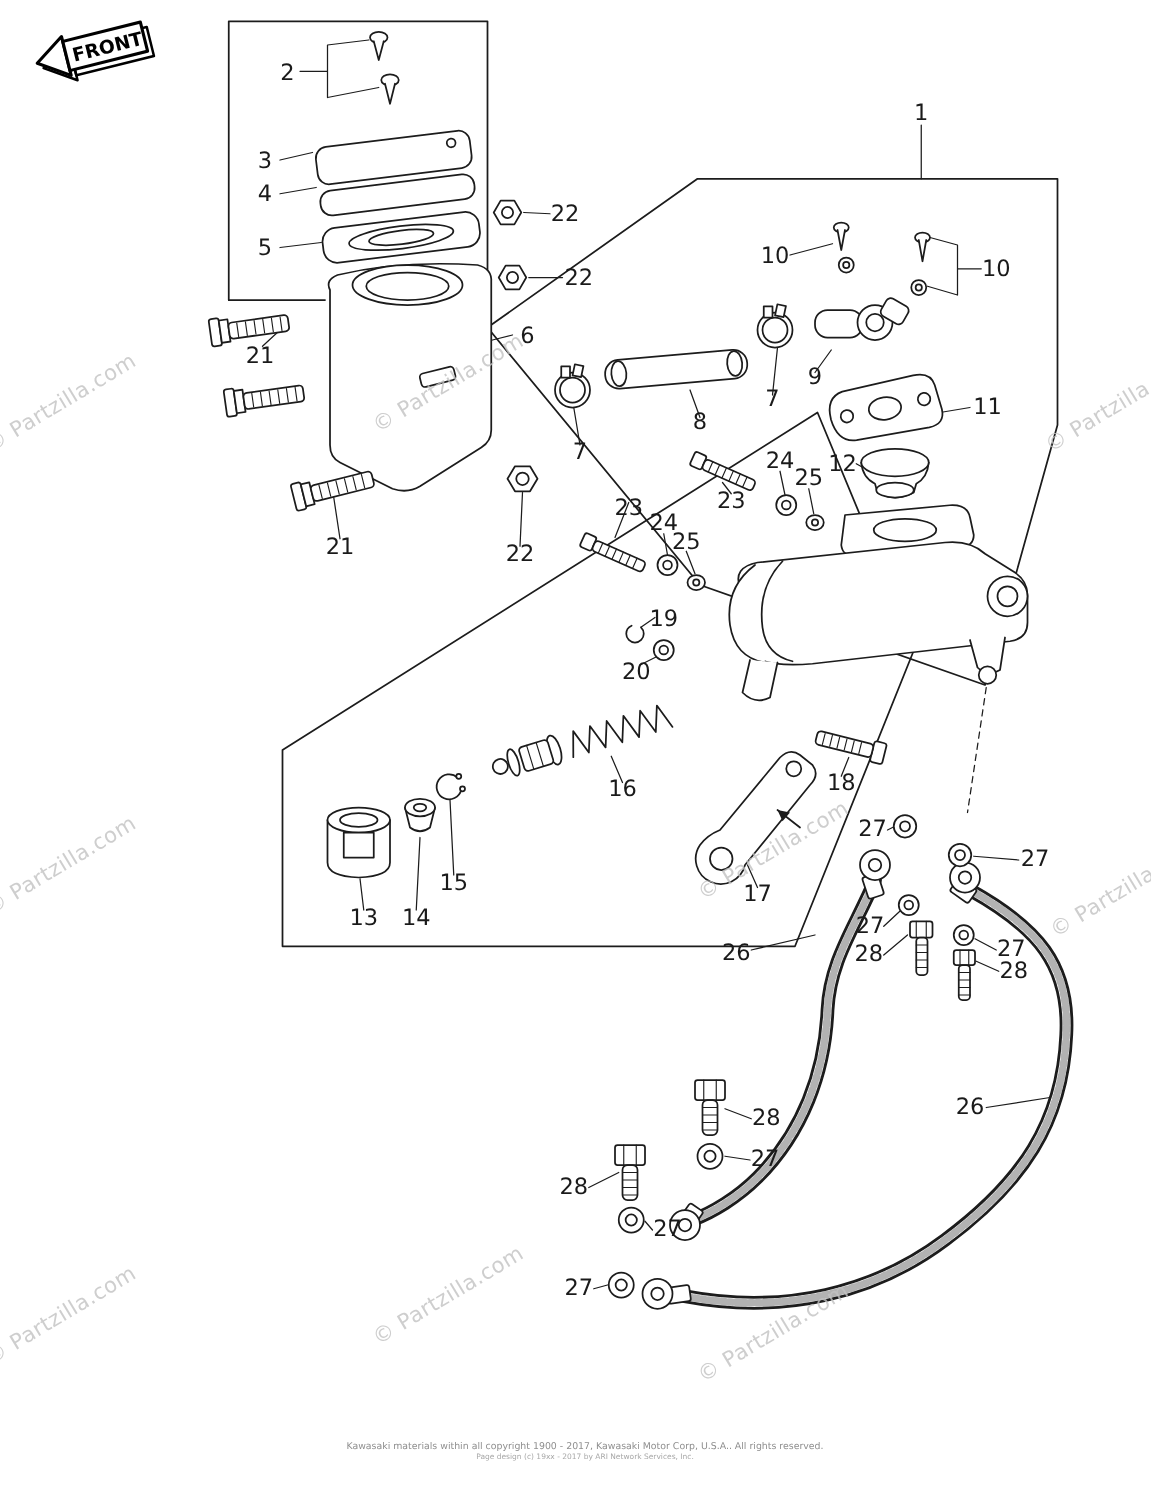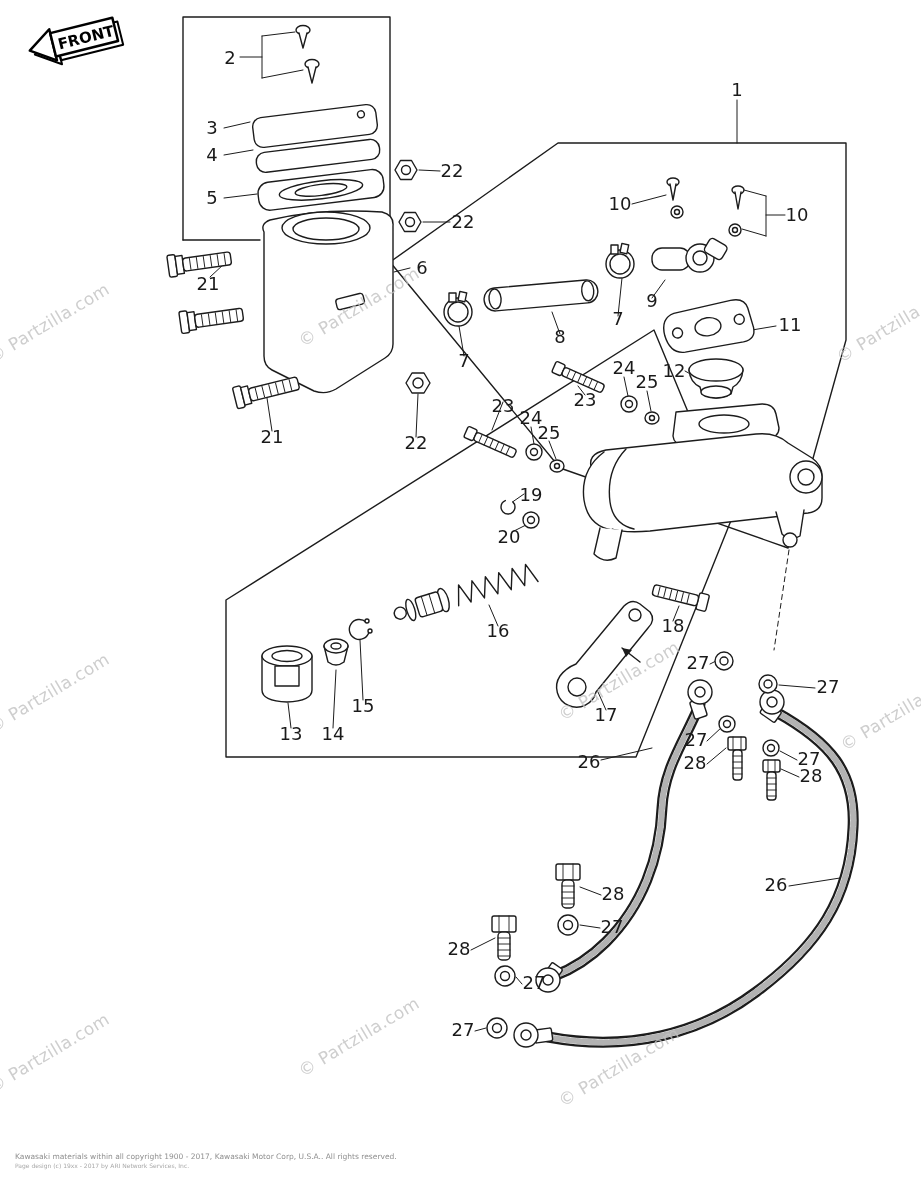--- a/index.html
+++ b/index.html
@@ -9,21 +9,21 @@
     font-family:"DejaVu Sans","Liberation Sans",sans-serif;
   }
   .canvas svg{position:absolute;left:0;top:0;}
   .wm{
     position:absolute;white-space:nowrap;
     color:#c2c2c2;font-size:17px;letter-spacing:.4px;opacity:.8;
     transform:rotate(-31deg);transform-origin:0 50%;
     pointer-events:none;
   }
   .footer{
-    position:absolute;left:15px;right:0;top:1152px;
+    position:absolute;left:15px;right:0;top:1152px;text-align:center;
     color:#8f8f8f;line-height:1.35;
   }
   .footer .l1{font-size:7.5px;}
   .footer .l2{font-size:6px;color:#a8a8a8;}
   .callout{
     font-size:18px;fill:#1a1a1a;text-anchor:middle;
     font-family:"DejaVu Sans","Liberation Sans",sans-serif;
   }
 </style>
 </head>

